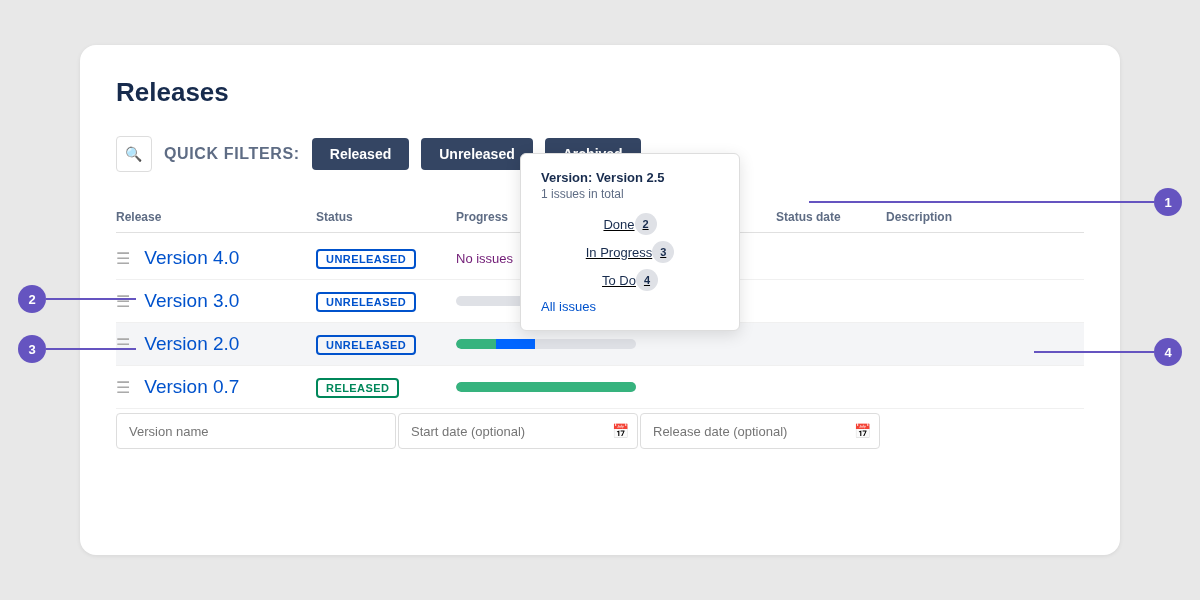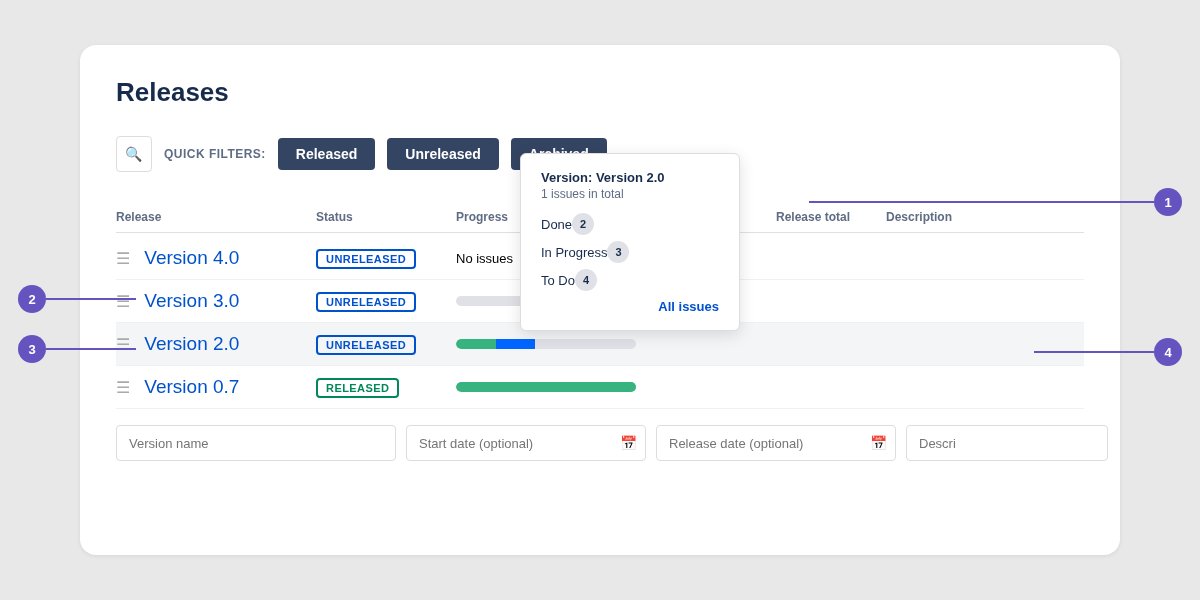--- a/index.html
+++ b/index.html
@@ -43,21 +43,21 @@
       align-items: center;
       justify-content: center;
       cursor: pointer;
       background: #fff;
     }
     .search-icon {
       color: #666;
       font-size: 14px;
     }
     .quick-filters-label {
-      font-size: 12px;
+      font-size: 16px;
       font-weight: 600;
       color: #5e6c84;
       letter-spacing: 0.04em;
       white-space: nowrap;
     }
     .filter-btn {
       background: #344563;
       color: #fff;
       border: none;
       border-radius: 4px;
@@ -135,31 +135,31 @@
       height: 100%;
       background: #36b37e;
       border-radius: 5px 0 0 5px;
     }
     .progress-bar-inprogress {
       height: 100%;
       background: #0065ff;
     }
     .no-issues-text {
       font-size: 13px;
-      color: #000000;
+      color: #701a75;
     }
     .progress-multi {
       display: flex;
       height: 100%;
     }
     .add-version-row {
       display: grid;
       grid-template-columns: 280px 240px 240px 1fr;
-      gap: 10px;
-      margin-top: 16px;
+      gap: 2px;
+      margin-top: 4px;
       align-items: center;
     }
     .add-input {
       border: 1px solid #ddd;
       border-radius: 4px;
       padding: 8px 12px;
       font-size: 13px;
       color: #aaa;
       height: 36px;
     }
@@ -202,48 +202,48 @@
       color: #172b4d;
       margin-bottom: 2px;
     }
     .tooltip-subtitle {
       font-size: 12px;
       color: #5e6c84;
       margin-bottom: 12px;
     }
     .tooltip-row {
       display: flex;
-      justify-content: flex-start;
+      justify-content: center;
       align-items: center;
       margin-bottom: 6px;
+      text-decoration: underline;
     }
     .tooltip-label {
       font-size: 13px;
       color: #172b4d;
     }
     .tooltip-count {
       background: #dfe1e6;
       border-radius: 50%;
       width: 22px;
       height: 22px;
       display: flex;
       align-items: center;
       justify-content: center;
       font-size: 11px;
       font-weight: 700;
       color: #172b4d;
     }
     .tooltip-all-issues {
       color: #0052cc;
       font-size: 13px;
-      font-weight: 700;
+      font-weight: 400;
       margin-top: 8px;
       cursor: pointer;
       display: block;
-      text-align: right;
     }
     .ann-circle {
       width: 28px;
       height: 28px;
       border-radius: 50%;
       background: #6554c0;
       color: #fff;
       font-size: 13px;
       font-weight: 700;
       display: flex;
@@ -291,21 +291,21 @@
       <button class="filter-btn">Unreleased</button>
       <button class="filter-btn">Archived</button>
     </div>
 
     <div class="table-section">
       <div class="table-header">
         <div class="table-header-cell">Release</div>
         <div class="table-header-cell">Status</div>
         <div class="table-header-cell">Progress</div>
         <div class="table-header-cell">Start date</div>
-        <div class="table-header-cell">Release total</div>
+        <div class="table-header-cell">Status date</div>
         <div class="table-header-cell">Description</div>
       </div>
 
       <div class="table-row">
         <div class="version-cell">
           <span class="drag-handle">☰</span>
           <a class="version-link">Version 4.0</a>
         </div>
         <div>
           <span class="status-badge status-unreleased">UNRELEASED</span>
@@ -378,25 +378,24 @@
     <div class="add-version-row">
       <input class="add-input" type="text" placeholder="Version name" style="">
       <div class="date-input-wrapper">
         <input type="text" placeholder="Start date (optional)" style="">
         <span class="cal-icon">📅</span>
       </div>
       <div class="date-input-wrapper">
         <input type="text" placeholder="Release date (optional)" style="">
         <span class="cal-icon">📅</span>
       </div>
-      <input class="add-input" type="text" placeholder="Descri" style="">
     </div>
 
     <div class="tooltip-popup">
-      <div class="tooltip-title">Version: Version 2.0</div>
+      <div class="tooltip-title">Version: Version 2.5</div>
       <div class="tooltip-subtitle">1 issues in total</div>
       <div class="tooltip-row">
         <span class="tooltip-label">Done</span>
         <span class="tooltip-count">2</span>
       </div>
       <div class="tooltip-row">
         <span class="tooltip-label">In Progress</span>
         <span class="tooltip-count">3</span>
       </div>
       <div class="tooltip-row">

